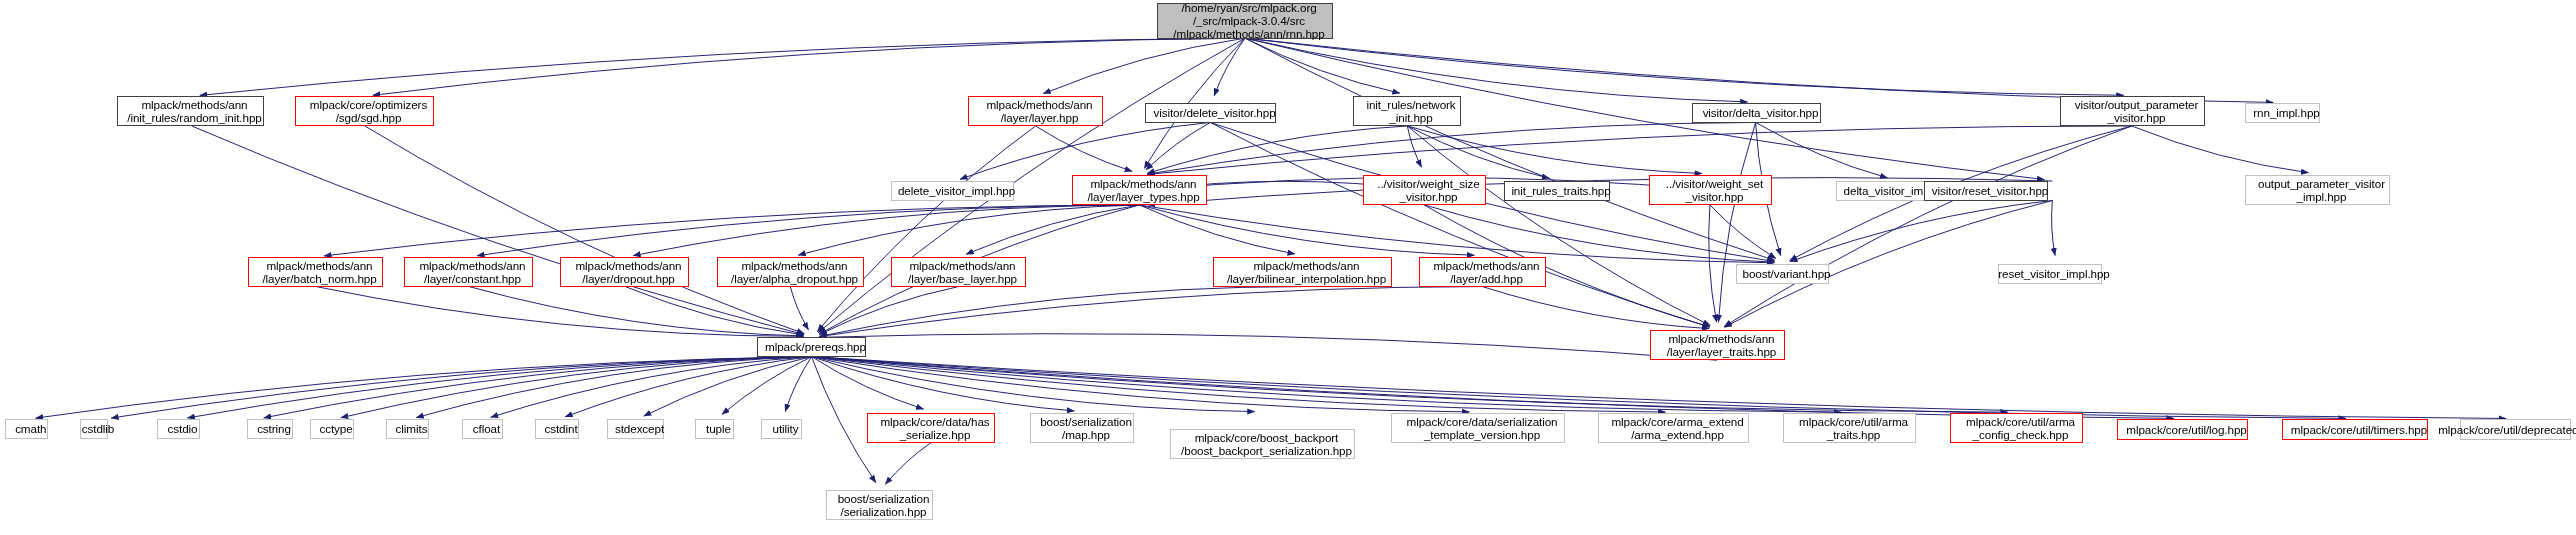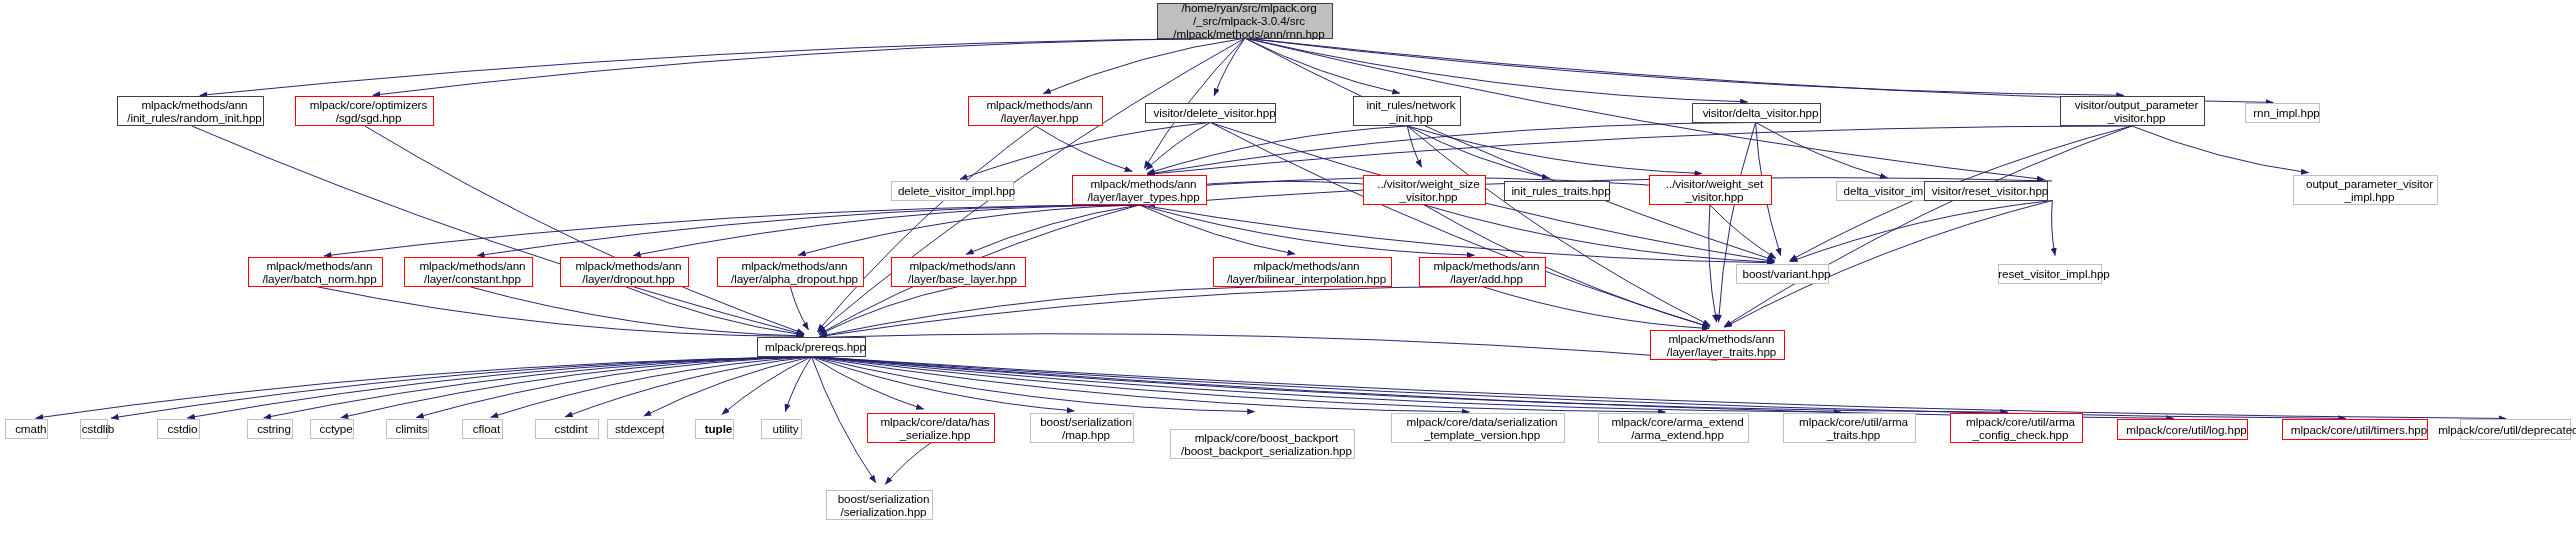--- a/index.html
+++ b/index.html
@@ -145,21 +145,21 @@
       <div class="node grey" style="left: 891px; top: 181px; width: 123px; height: 19.5px;">delete_visitor_impl.hpp</div>
       <div class="node red" style="left: 1072px; top: 175px; width: 135px; height: 30px;">mlpack/methods/ann
 /layer/layer_types.hpp</div>
       <div class="node red" style="left: 1363px; top: 175px; width: 123px; height: 30px;">../visitor/weight_size
 _visitor.hpp</div>
       <div class="node dark" style="left: 1504px; top: 181px; width: 106px; height: 19.5px;">init_rules_traits.hpp</div>
       <div class="node red" style="left: 1649px; top: 175px; width: 123px; height: 30px;">../visitor/weight_set
 _visitor.hpp</div>
       <div class="node grey" style="left: 1836px; top: 181px; width: 118px; height: 19.5px;">delta_visitor_impl.hpp</div>
       <div class="node dark" style="left: 1924px; top: 181px; width: 124px; height: 19.5px; text-align: right;">visitor/reset_visitor.hpp</div>
-      <div class="node grey" style="left: 2245px; top: 175px; width: 145px; height: 30px; margin-left: 48px;">output_parameter_visitor
+      <div class="node grey" style="left: 2245px; top: 175px; width: 145px; height: 30px;">output_parameter_visitor
 _impl.hpp</div>
       <div class="node red" style="left: 248px; top: 257px; width: 135px; height: 30px;">mlpack/methods/ann
 /layer/batch_norm.hpp</div>
       <div class="node red" style="left: 404px; top: 257px; width: 129px; height: 30px;">mlpack/methods/ann
 /layer/constant.hpp</div>
       <div class="node red" style="left: 560px; top: 257px; width: 129px; height: 30px;">mlpack/methods/ann
 /layer/dropout.hpp</div>
       <div class="node red" style="left: 717px; top: 257px; width: 147px; height: 30px;">mlpack/methods/ann
 /layer/alpha_dropout.hpp</div>
       <div class="node red" style="left: 891px; top: 257px; width: 135px; height: 30px;">mlpack/methods/ann
@@ -173,23 +173,23 @@
       <div class="node red" style="left: 1650px; top: 330px; width: 135px; height: 30px;">mlpack/methods/ann
 /layer/layer_traits.hpp</div>
       <div class="node dark" style="left: 757px; top: 337px; width: 109px; height: 19.5px;">mlpack/prereqs.hpp</div>
       <div class="node grey" style="left: 5.3px; top: 419px; width: 43px; height: 19.5px;">cmath</div>
       <div class="node grey" style="left: 80px; top: 419px; width: 28px; height: 19.5px;">cstdlib</div>
       <div class="node grey" style="left: 157px; top: 419px; width: 43px; height: 19.5px;">cstdio</div>
       <div class="node grey" style="left: 232px; top: 419px; width: 46px; height: 19.5px; margin-left: 15px;">cstring</div>
       <div class="node grey" style="left: 310px; top: 419px; width: 44px; height: 19.5px;">cctype</div>
       <div class="node grey" style="left: 386px; top: 419px; width: 43px; height: 19.5px;">climits</div>
       <div class="node grey" style="left: 462px; top: 419px; width: 41px; height: 19.5px;">cfloat</div>
-      <div class="node grey" style="left: 535px; top: 419px; width: 64px; height: 19.5px;">cstdint</div>
+      <div class="node grey" style="left: 535px; top: 419px; width: 44px; height: 19.5px;">cstdint</div>
       <div class="node grey" style="left: 607px; top: 419px; width: 57px; height: 19.5px;">stdexcept</div>
-      <div class="node grey" style="left: 695px; top: 419px; width: 39px; height: 19.5px; font-weight: bold;">tuple</div>
+      <div class="node grey" style="left: 695px; top: 419px; width: 39px; height: 19.5px;">tuple</div>
       <div class="node grey" style="left: 761px; top: 419px; width: 41px; height: 19.5px;">utility</div>
       <div class="node red" style="left: 867px; top: 413px; width: 128px; height: 30px;">mlpack/core/data/has
 _serialize.hpp</div>
       <div class="node grey" style="left: 1030px; top: 413px; width: 104px; height: 30px;">boost/serialization
 /map.hpp</div>
       <div class="node grey" style="left: 1170px; top: 413px; width: 185px; height: 30px; margin-top: 16px;">mlpack/core/boost_backport
 /boost_backport_serialization.hpp</div>
       <div class="node grey" style="left: 1391px; top: 413px; width: 174px; height: 30px;">mlpack/core/data/serialization
 _template_version.hpp</div>
       <div class="node grey" style="left: 1598px; top: 413px; width: 151px; height: 30px; text-align: center;">mlpack/core/arma_extend

